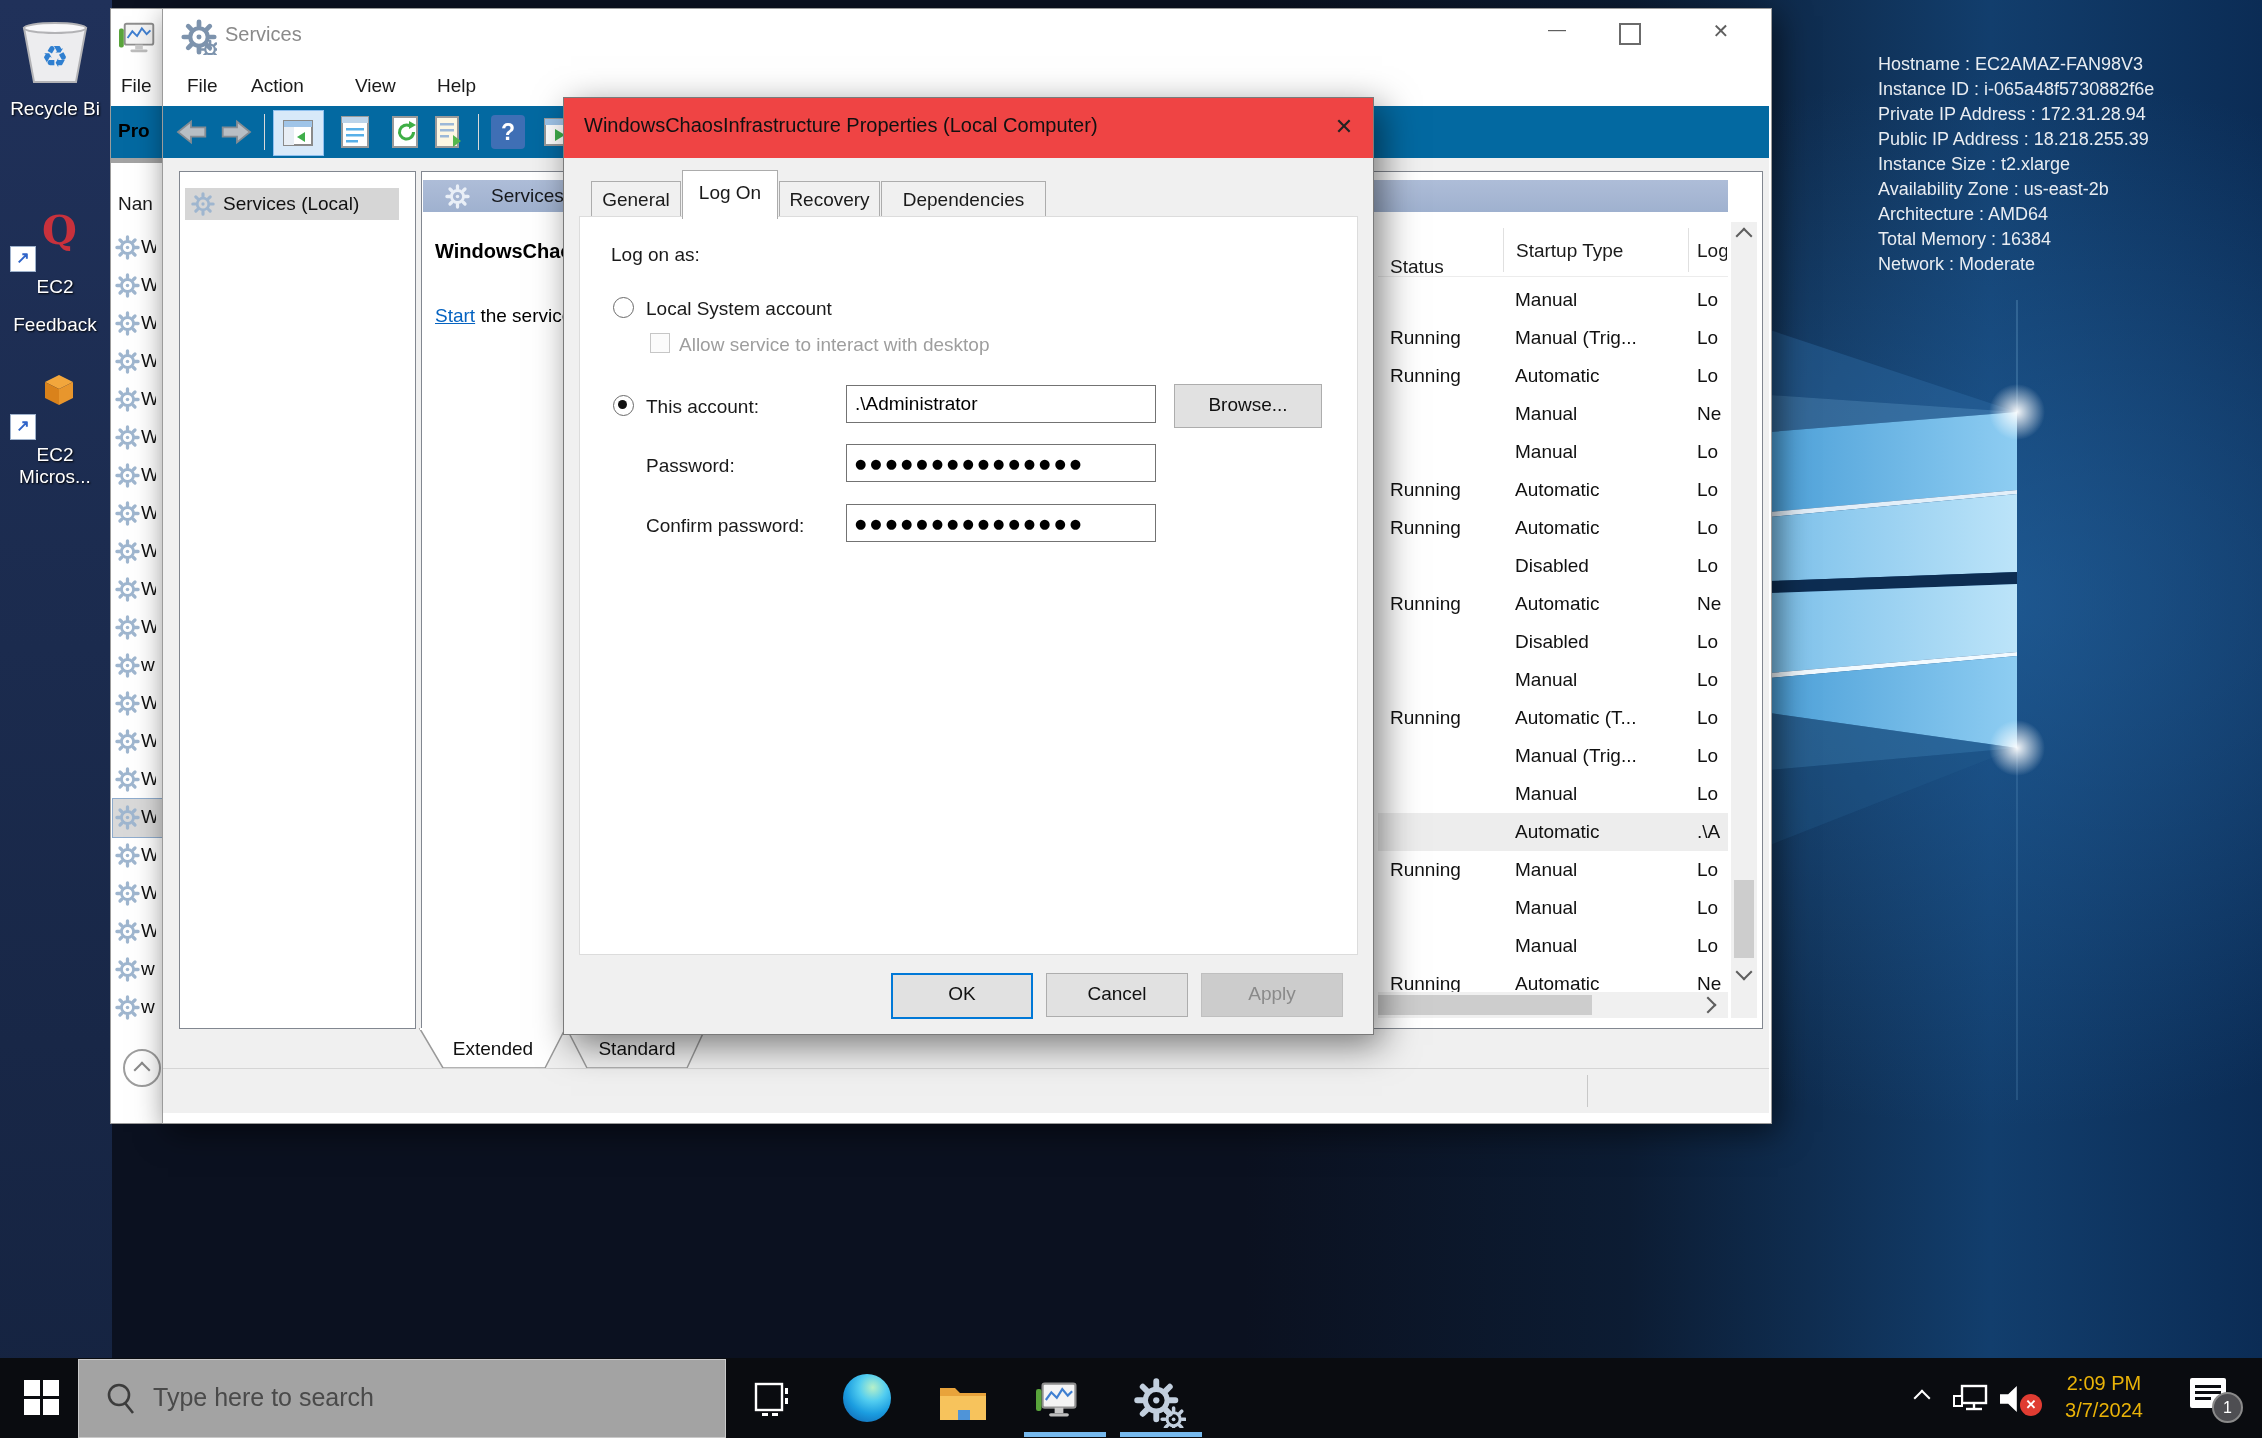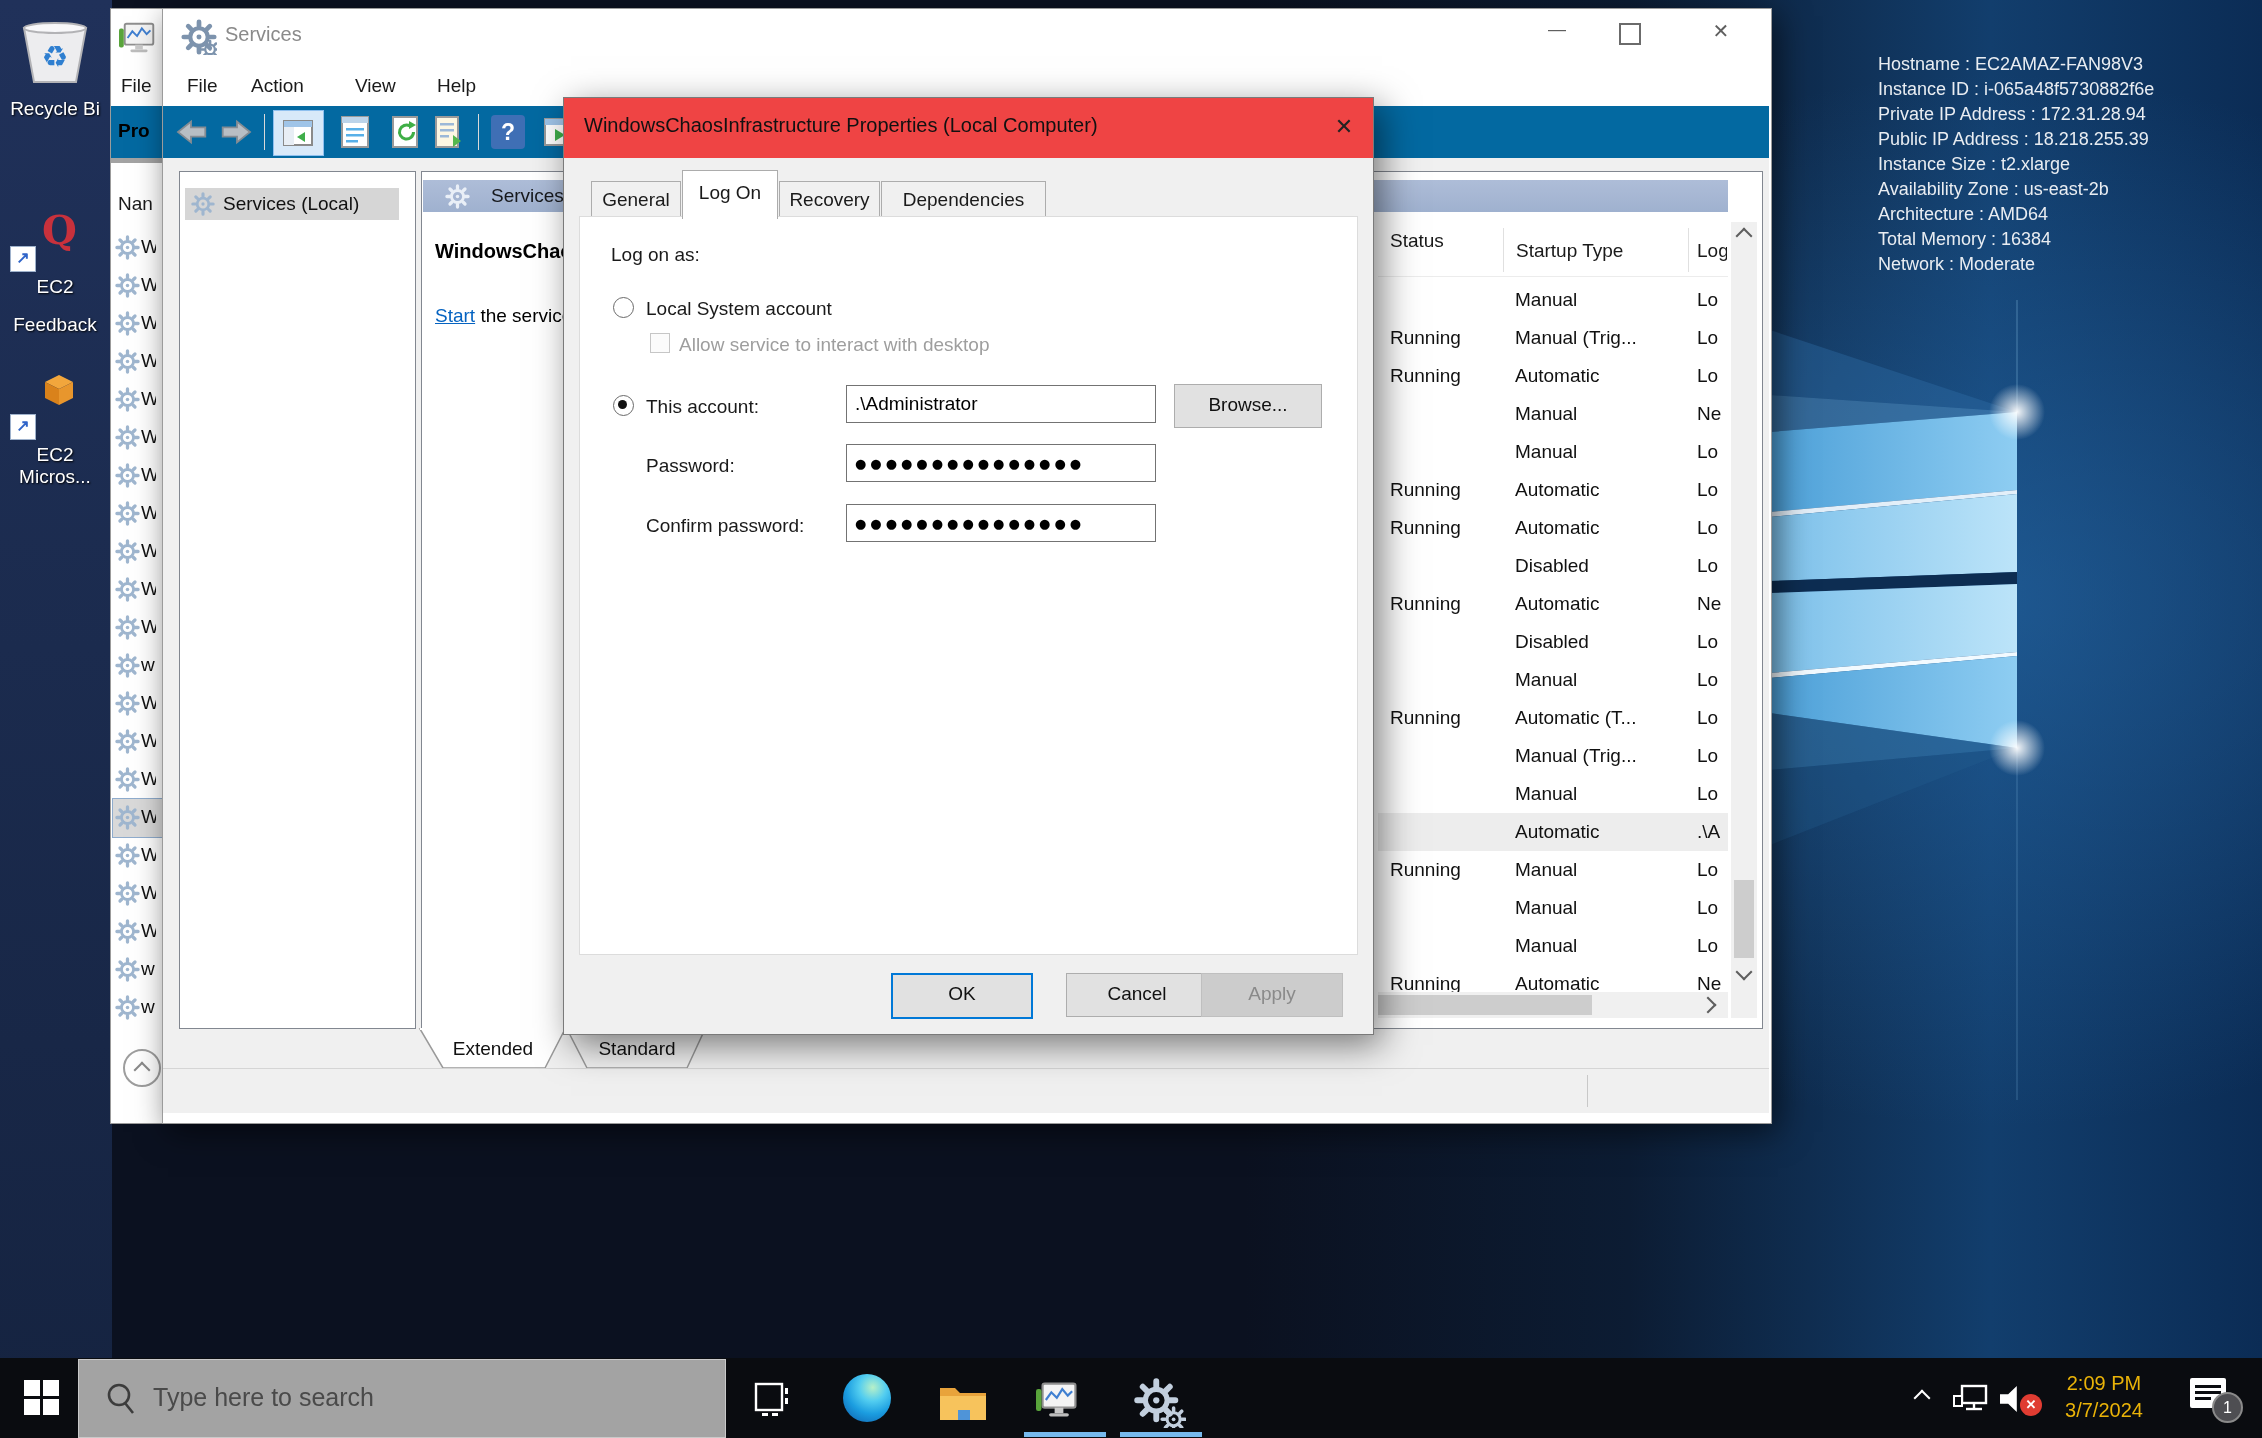--- a/index.html
+++ b/index.html
@@ -382,21 +382,21 @@
     <span style="position:absolute;left:68px;top:5px;font-size:19px;color:#16181c;white-space:nowrap;">Services (Local)</span>
   </div>
   <div class="abs" style="left:435px;top:240px;width:900px;height:120px;z-index:4;white-space:nowrap;">
     <b style="font-size:20px;">WindowsChaosInfrastructure</b>
     <div style="margin-top:42px;font-size:19px;">
       <span style="color:#0563c1;text-decoration:underline;">Start</span><span> the service</span>
     </div>
   </div>
 
   <div class="abs" style="left:1378px;top:222px;width:350px;height:56px;background:#fff;z-index:4;">
-    <span class="colhead" style="position:absolute;left:12px;top:8px;">Status</span>
+    <span class="colhead" style="position:absolute;left:12px;top:34px;">Status</span>
     <span class="colhead" style="position:absolute;left:138px;top:18px;white-space:nowrap;">Startup Type</span>
     <span class="colhead" style="position:absolute;left:319px;top:18px;width:30px;overflow:hidden;white-space:nowrap;display:inline-block;">Log On As</span>
     <div class="abs" style="left:125px;top:6px;width:1px;height:44px;background:#e0e0e0;"></div>
     <div class="abs" style="left:310px;top:6px;width:1px;height:44px;background:#e0e0e0;"></div>
     <div class="abs" style="left:0;top:54px;width:350px;height:1px;background:#ececec;"></div>
   </div>
 
   <div class="abs" id="svc-rows" style="left:1378px;top:281px;width:350px;height:712px;background:#fff;z-index:4;overflow:hidden;">
       <div class="svc-row" style="top: 0px;">
         <span class="c-status"></span>
@@ -536,21 +536,21 @@
       <div class="radio sel" style="left:33px;top:178px;"></div>
       <span class="dlg-label" style="left:66px;top:179px;">This account:</span>
       <input class="txt" style="left: 266px; top: 168px;" value=".\Administrator">
       <div class="btn" style="left:594px;top:167px;width:146px;">Browse...</div>
       <span class="dlg-label" style="left:66px;top:238px;">Password:</span>
       <input class="txt pwd" style="left: 266px; top: 227px;" value="●●●●●●●●●●●●●●●">
       <span class="dlg-label" style="left:66px;top:298px;">Confirm password:</span>
       <input class="txt pwd" style="left: 266px; top: 287px;" value="●●●●●●●●●●●●●●●">
     </div>
     <div class="btn focus" style="left:327px;top:875px;width:138px;">OK</div>
-    <div class="btn" style="left:482px;top:875px;width:140px;margin-left:20px;">Cancel</div>
+    <div class="btn" style="left:482px;top:875px;width:140px;">Cancel</div>
     <div class="btn disabled" style="left:637px;top:875px;width:140px;">Apply</div>
   </div>
 
   <div class="abs" id="taskbar">
     <div class="abs" style="left:24px;top:22px;width:36px;height:36px;">
       <div class="abs" style="left:0;top:0;width:16px;height:16px;background:#fff;"></div>
       <div class="abs" style="left:19px;top:0;width:16px;height:16px;background:#fff;"></div>
       <div class="abs" style="left:0;top:19px;width:16px;height:16px;background:#fff;"></div>
       <div class="abs" style="left:19px;top:19px;width:16px;height:16px;background:#fff;"></div>
     </div>

